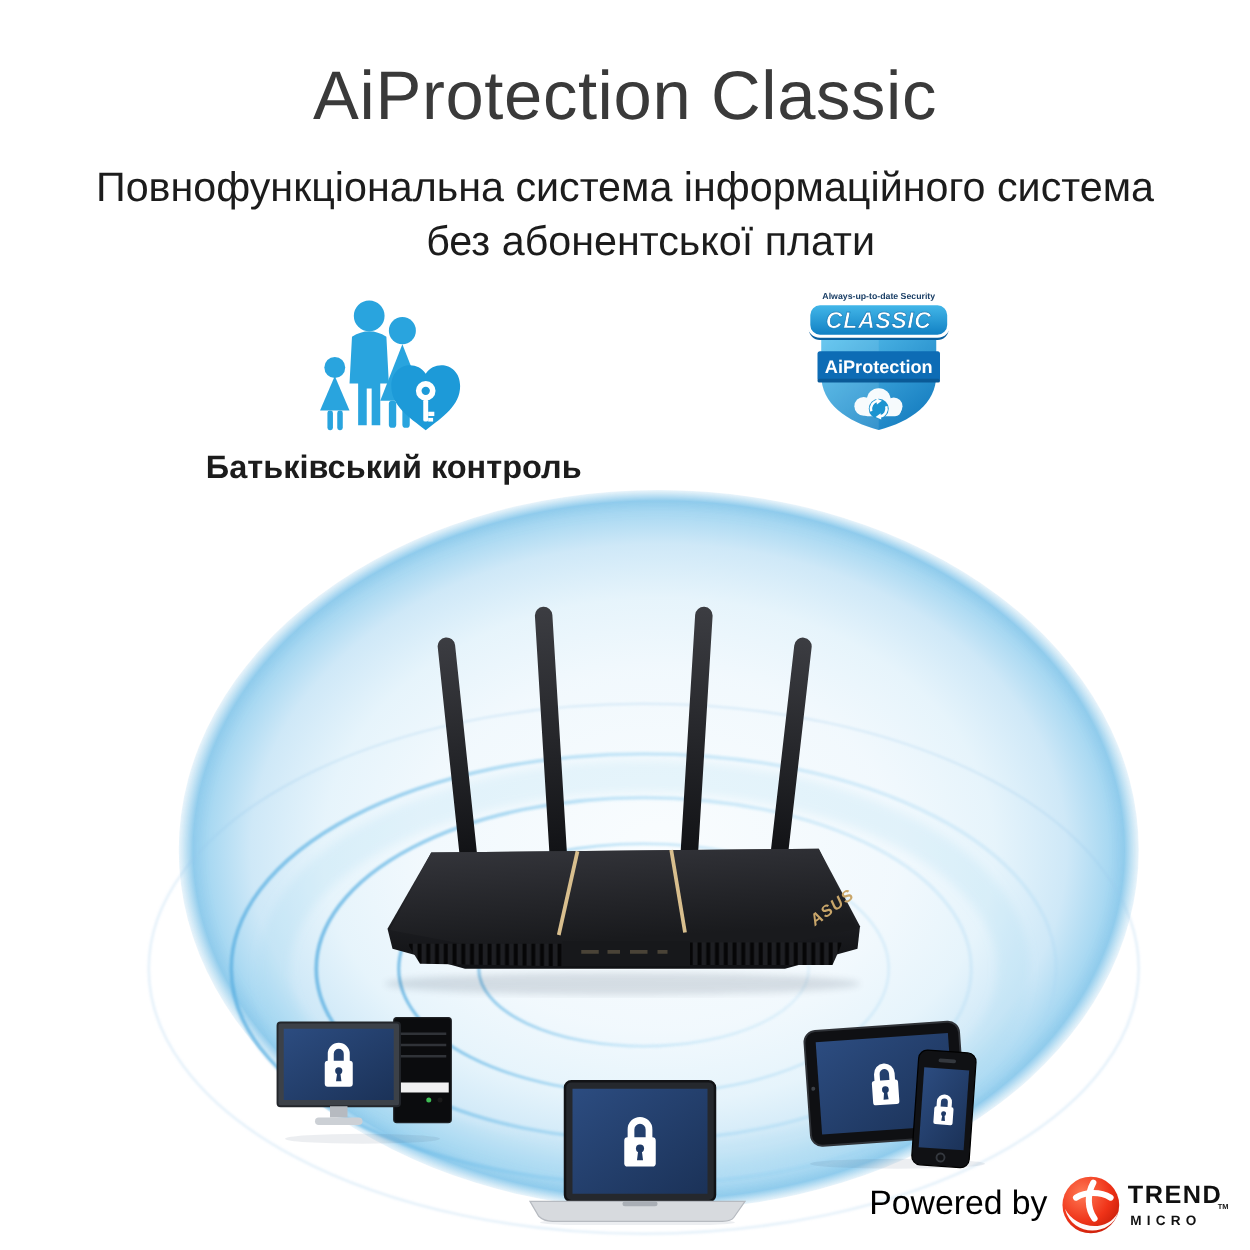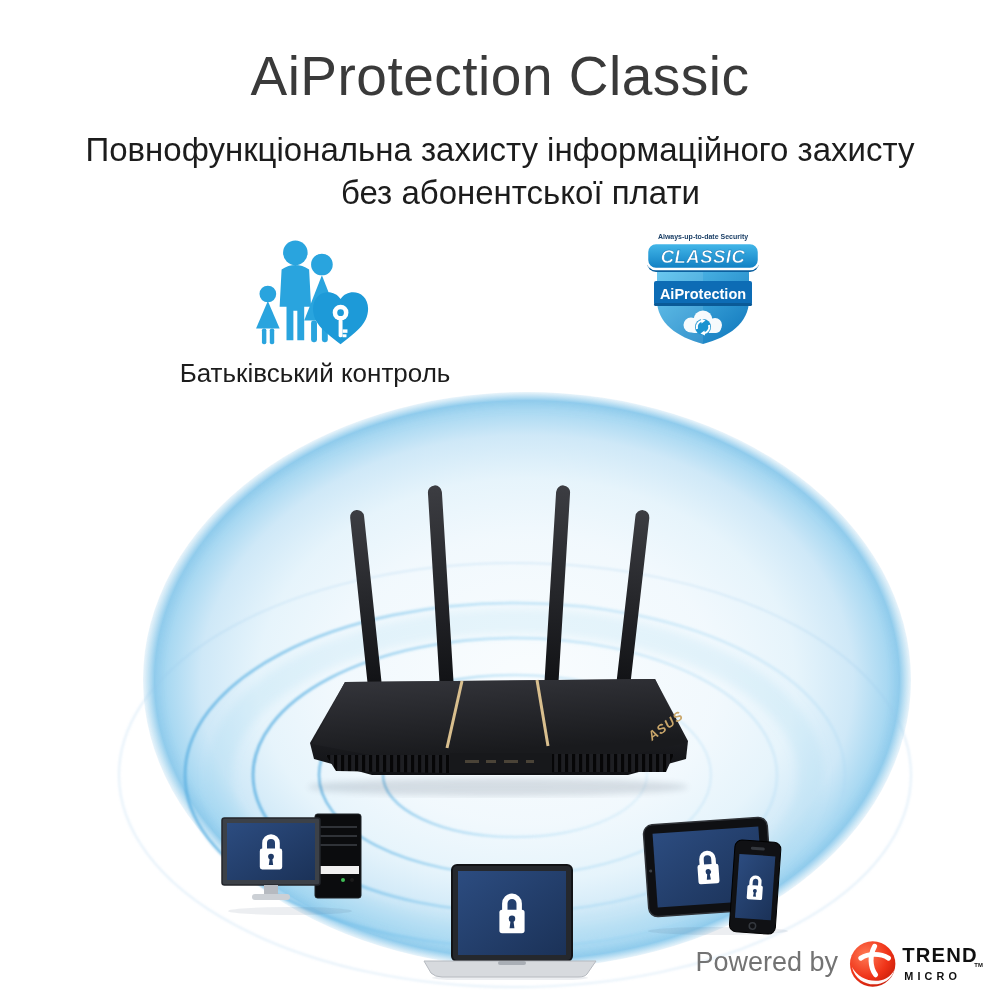--- a/index.html
+++ b/index.html
@@ -7,21 +7,21 @@
     position:relative;width:1000px;height:1000px;background:#ffffff;overflow:hidden;
     font-family:"Liberation Sans","DejaVu Sans",sans-serif;color:#1c1c1c;
   }
   .abs{position:absolute;}
   .page-title{
     left:0;right:0;top:44px;text-align:center;
     font-size:55px;font-weight:300;color:#3a3a3a;letter-spacing:.5px;margin:0;
   }
   .subtitle{left:0;right:0;text-align:center;font-size:33px;font-weight:300;color:#1c1c1c;}
   .sub1{top:131px;} .sub2{top:174px;padding-left:41px;}
-  .feature-label{font-size:26px;font-weight:400;color:#1c1c1c;text-align:center;top:358px;}
+  .feature-label{font-size:26px;font-weight:700;color:#1c1c1c;text-align:center;top:358px;}
   .label-parental{left:160px;width:310px;}
   .label-badge{left:548px;width:305px;}
   .icon-parental{left:250px;top:236px;}
   .icon-badge{left:641px;top:230px;}
   .dome{
     left:143px;top:392px;width:768px;height:576px;border-radius:50%;
     background:radial-gradient(closest-side at 50% 50%,
       rgba(248,252,254,0.85) 0%,
       rgba(240,248,253,0.90) 50%,
       rgba(228,243,251,0.92) 70%,
@@ -29,21 +29,21 @@
       rgba(163,214,241,0.95) 94%,
       rgba(127,196,234,0.85) 97%,
       rgba(255,255,255,0) 100%);
     box-shadow:inset 0 0 22px rgba(120,190,230,0.30);
   }
   .ripples{left:115px;top:555px;}
   .router{left:290px;top:455px;}
   .desktop{left:215px;top:812px;}
   .laptop{left:410px;top:860px;}
   .tabletphone{left:638px;top:805px;}
-  .powered-by{left:690px;top:947px;width:148px;text-align:right;font-size:27px;color:#737373;}
+  .powered-by{left:690px;top:947px;width:148px;text-align:right;font-size:27px;color:#000000;}
   .trendlogo{left:848px;top:937px;}
   .hidden-defs{position:absolute;width:0;height:0;overflow:hidden;}
 </style>
 </head>
 <body>
 
 <svg class="hidden-defs" aria-hidden="true">
   <defs>
     <linearGradient id="screenGrad" x1="0" y1="0" x2="1" y2="1">
       <stop offset="0" stop-color="#2c4c80"></stop>
@@ -54,21 +54,21 @@
       <rect x="6" y="24" width="28" height="26" rx="3" fill="#fff"></rect>
       <circle cx="20" cy="34" r="3.6" fill="#1f3a66"></circle>
       <path d="M18.4,36 h3.2 l1.1,8.5 h-5.4 z" fill="#1f3a66"></path>
     </symbol>
   </defs>
 </svg>
 
 <div class="canvas">
 
   <h1 class="abs page-title">AiProtection Classic</h1>
-  <div class="abs subtitle sub1">Повнофункціональна захисту інформаційного захисту</div>
+  <div class="abs subtitle sub1">Повнофункціональна система інформаційного система</div>
   <div class="abs subtitle sub2">без абонентської плати</div>
 
   <svg class="abs icon-parental" width="132" height="116" viewBox="0 0 130 118">
     <g fill="#29a4de">
       <circle cx="44" cy="17" r="12.5"></circle>
       <path d="M30,34 Q44,25 58,34 L60,72 L53,72 L53,106 L46,106 L46,76 L42,76 L42,106 L35,106 L35,72 L28,72 Z"></path>
       <circle cx="71" cy="29" r="11"></circle>
       <path d="M71,40 L89,86 L53,86 Z"></path>
       <rect x="60" y="86" width="6" height="22" rx="2.5"></rect>
       <rect x="71" y="86" width="6" height="22" rx="2.5"></rect>

